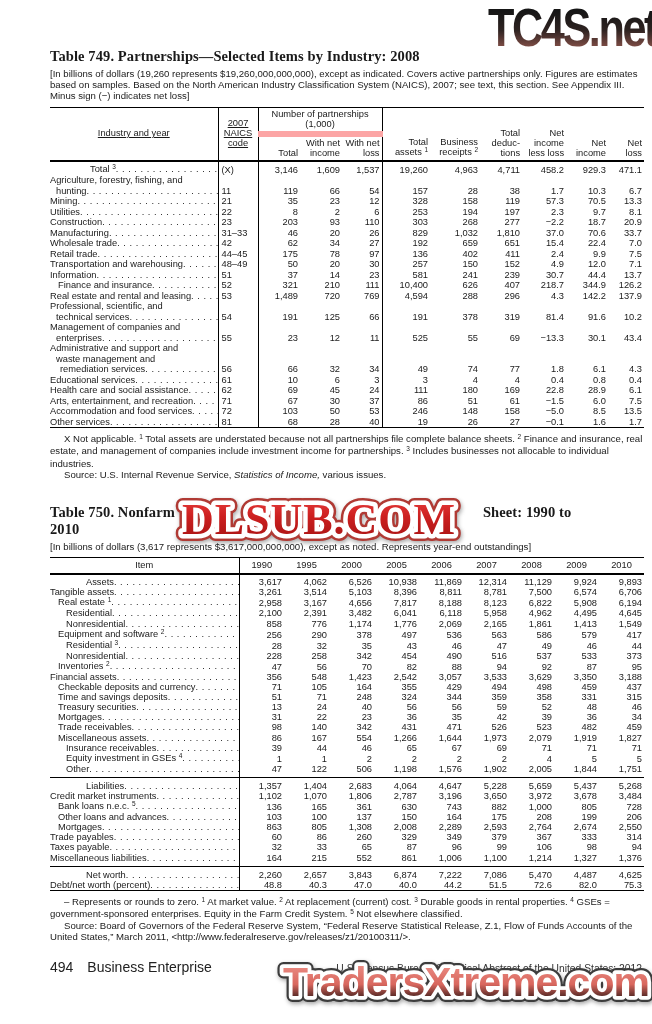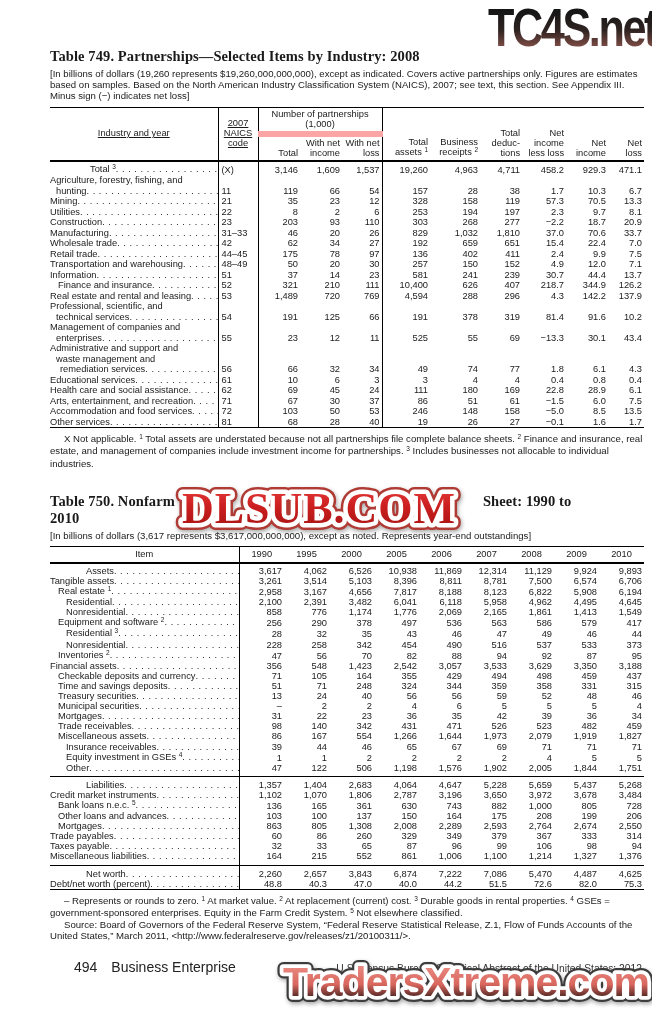--- a/index.html
+++ b/index.html
@@ -60,21 +60,21 @@
             transform:scaleX(.80); transform-origin:100% 0;
             background:linear-gradient(180deg,#161616 25%, #2e2321 55%, #8f554d 88%);
             -webkit-background-clip:text; background-clip:text; color:transparent; }
   .wm-mid { position:absolute; left:86px; top:-18px; filter:drop-shadow(1px 2px 2px rgba(60,60,60,.45)); }
   .wm-bottom { position:absolute; right:-6px; top:946px; filter:drop-shadow(1px 2px 2px rgba(60,60,60,.45)); }
   .wm-mid text { font-family:"Liberation Serif", serif; font-weight:bold; letter-spacing:1px; }
   .wm-bottom text { font-family:"Liberation Sans", sans-serif; font-weight:bold; letter-spacing:-1px; }
 
   
   .footer { position:absolute; left:50px; right:10px; top:955px; display:flex; justify-content:space-between; align-items:baseline; }
-  .footer-left { font-size:14px; color:#222;margin-left:24px; }
+  .footer-left { font-size:14px; color:#222; }
   .footer-left .pg { margin-right:14px; }
   .footer-right { font-size:10.3px; color:#333; padding-top:8px; }
 </style>
 </head>
 <body>
 
 <div class="wm-top">TC4S.net</div>
 
 <div class="content">
 
@@ -487,20 +487,21 @@
           <td class="num ">27</td>
           <td class="num ">−0.1</td>
           <td class="num ">1.6</td>
           <td class="num ">1.7</td>
     </tr>
       </tbody>
   </table>
 
   <div class="footnotes">
     <p>X Not applicable. <sup>1</sup> Total assets are understated because not all partnerships file complete balance sheets. <sup>2</sup> Finance and insurance, real estate, and management of companies include investment income for partnerships. <sup>3</sup> Includes businesses not allocable to individual industries.</p>
+    <p>Source: U.S. Internal Revenue Service, <em>Statistics of Income,</em> various issues.</p>
   </div>
 
   <div class="t750-block">
     <svg class="wm-mid" width="366" height="66" viewBox="0 0 366 66">
       <defs>
         <linearGradient id="redg" x1="0" y1="0" x2="0" y2="1">
           <stop offset="0" stop-color="#ea4040"></stop>
             <stop offset=".45" stop-color="#cc1f1f"></stop>
             <stop offset="1" stop-color="#a31212"></stop>
         </linearGradient>
@@ -762,37 +763,20 @@
             <td class="num">56</td>
             <td class="num">56</td>
             <td class="num">59</td>
             <td class="num">52</td>
             <td class="num">48</td>
             <td class="num">46</td>
     </tr>
           <tr class="   ">
       <td class="lbl br">
         <div class="lline" style="padding-left:8px">
-                <span class="ltxt">Municipal securities</span>
-                <span class="dots"></span>
-              </div>
-      </td>
-      <td class="num">–</td>
-            <td class="num">2</td>
-            <td class="num">2</td>
-            <td class="num">4</td>
-            <td class="num">6</td>
-            <td class="num">5</td>
-            <td class="num">5</td>
-            <td class="num">5</td>
-            <td class="num">4</td>
-    </tr>
-          <tr class="   ">
-      <td class="lbl br">
-        <div class="lline" style="padding-left:8px">
                 <span class="ltxt">Mortgages</span>
                 <span class="dots"></span>
               </div>
       </td>
       <td class="num">31</td>
             <td class="num">22</td>
             <td class="num">23</td>
             <td class="num">36</td>
             <td class="num">35</td>
             <td class="num">42</td>

